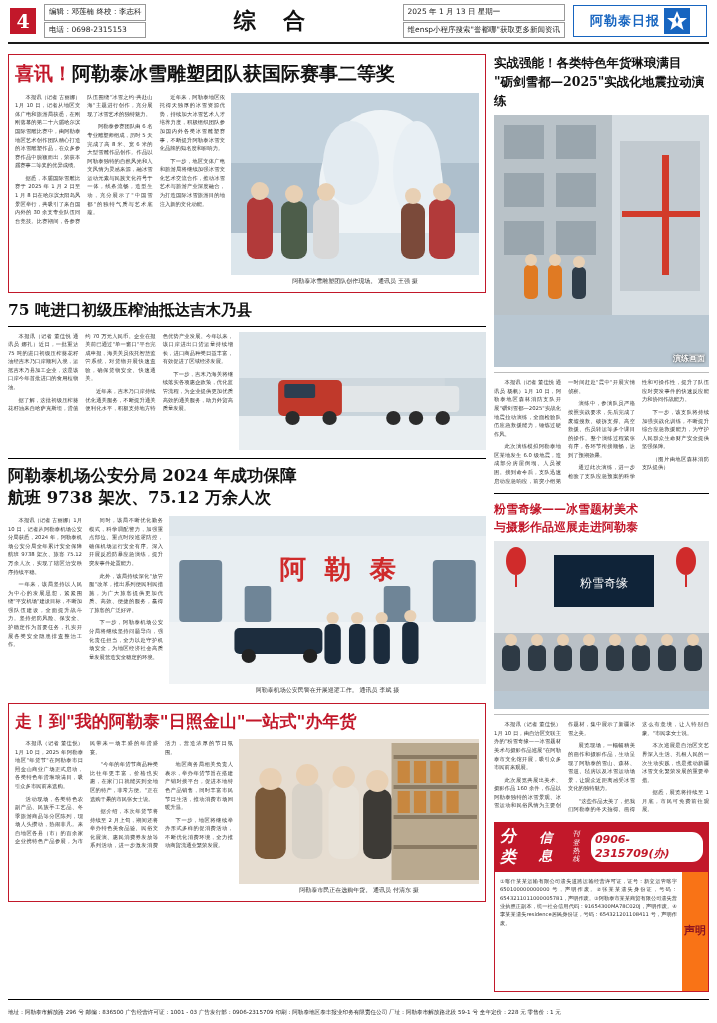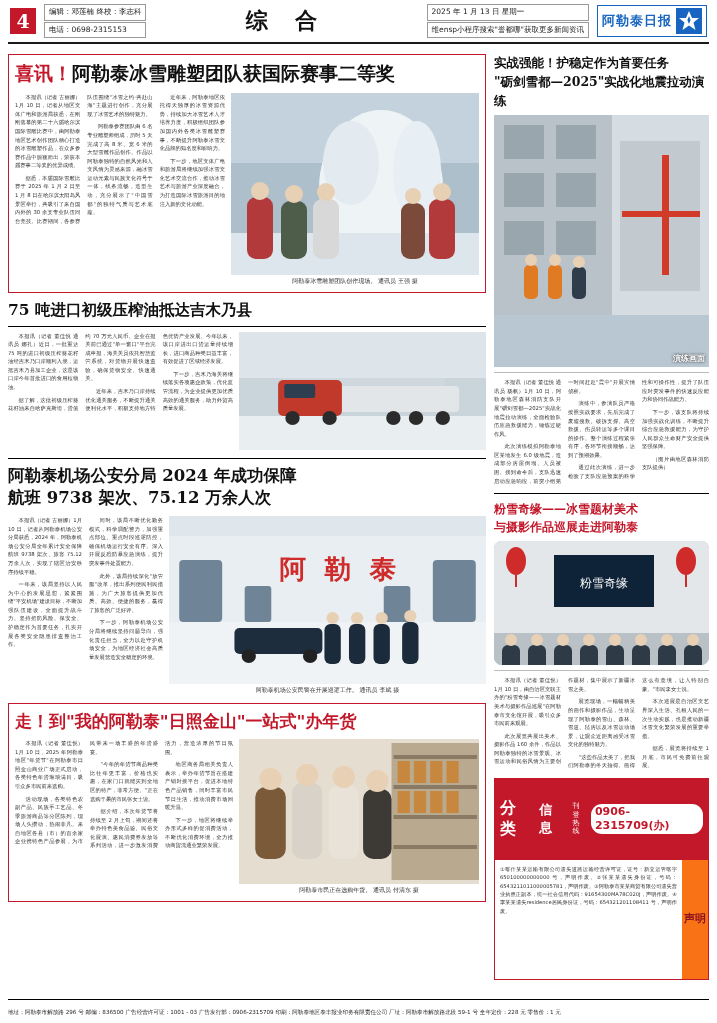--- a/index.html
+++ b/index.html
@@ -24,21 +24,21 @@
   .mast-meta { margin-left:8px; font-size:7.5px; line-height:1.65; color:#222; }
   .mast-meta div { border:0.5px solid #999; padding:1px 4px; margin:1px 0; white-space:nowrap;}
   .mast-title {
     flex:1; text-align:center; font-size:22px; letter-spacing:10px;
     font-family:"DejaVu Serif", serif; font-weight:bold;
   }
   .mast-right { font-size:7.5px; line-height:1.7; color:#222; text-align:left; margin-right:8px;}
   .mast-right div { border:0.5px solid #999; padding:1px 4px; margin:1px 0; white-space:nowrap;}
   .logo {
     display:flex; align-items:center; gap:4px;
-    border:1px solid #1765c0; padding:2px 4px;
+    border:1px solid #1765c0; padding:2px 16px;
   }
   .logo-text { font-size:13px; font-weight:bold; color:#1765c0; letter-spacing:1px; font-family:"DejaVu Serif", serif;}
   .logo-mark { width:26px; height:26px; position:relative; }
   .logo-mark svg { display:block; }
 
   
   .body-grid { display:flex; gap:8px; margin-top:6px; height:932px; }
   .col-left { width:478px; position:relative; }
   .col-right { width:215px; position:relative; }
 
@@ -64,21 +64,22 @@
   .footer {
     position:absolute; bottom:0; left:8px; right:8px; height:24px;
     border-top:1px solid #000; font-size:5.6px; display:flex; align-items:center;
     justify-content:space-between; color:#222; padding-top:3px;
   }
   .footer span { white-space:nowrap; }
 
   
   .classified-head {
     background:#c2182a; color:#fff; display:flex; align-items:center; gap:5px;
-    padding:20px 6px;
+    padding:4px 6px;
+    font-style:italic;
   }
   .cl-big { font-size:16px; font-weight:bold; font-family:"DejaVu Serif", serif; letter-spacing:2px; }
   .cl-small { font-size:7px; line-height:1.2; }
   .cl-phone { background:#fff; color:#c2182a; font-weight:bold; font-size:11px; padding:1px 4px; border-radius:11px;}
   .classified-body { border:1px solid #c2182a; border-top:none; display:flex; min-height:120px; }
   .cl-side {
     width:26px; background:#f97316; color:#8d1420; font-size:11px; font-weight:bold;
     display:flex; align-items:center; justify-content:center; text-align:center; line-height:1.1;
     font-family:"DejaVu Serif", serif; padding:4px 2px;
   }
@@ -301,21 +302,21 @@
             <div class="cap">阿勒泰市民正在选购年货。   通讯员 付清东 摄</div>
           </div>
         </div>
       </div>
     </div>
 
     <div class="col-right">
 
       <div style="margin-top:4px;">
         <div class="headline" style="font-size:12.5px; line-height:1.5;">
-          <div>实战强能！护稳定作为首要任务</div>
+          <div>实战强能！各类特色年货琳琅满目</div>
           <div>"砺剑雪都—2025"实战化地震拉动演练</div>
         </div>
         <div class="photo" style="height:252px; margin-top:5px; position:relative;text-decoration:underline;">
           <svg width="100%" height="200" viewBox="0 0 215 200" preserveAspectRatio="none">
             <rect width="215" height="200" fill="#c7cfd4"></rect>
             <rect x="0" y="0" width="215" height="200" fill="#cdd5da"></rect>
             <rect x="0" y="0" width="118" height="200" fill="#b9c2c8"></rect>
             <g fill="#9aa6ae">
               <rect x="10" y="10" width="40" height="34"></rect>
                 <rect x="62" y="10" width="40" height="34"></rect>
@@ -351,21 +352,21 @@
           <p>（图片由地区森林消防支队提供）</p>
         </div>
       </div>
 
       <div style="margin-top:8px;">
         <div class="divider" style="margin:4px 0 6px 0;"></div>
         <div class="headline hl-red" style="font-size:12px; line-height:1.5;">
           <div>粉雪奇缘——冰雪题材美术</div>
           <div>与摄影作品巡展走进阿勒泰</div>
         </div>
-        <div class="photo" style="height:124px; margin-top:5px;border-radius:8px;">
+        <div class="photo" style="height:168px; margin-top:5px;">
           <svg width="100%" height="150" viewBox="0 0 215 150" preserveAspectRatio="none">
             <rect width="215" height="150" fill="#cdd3d8"></rect>
             <rect x="0" y="0" width="215" height="92" fill="#e3e7ea"></rect>
             <rect x="60" y="14" width="100" height="52" fill="#0f2338"></rect>
             <text x="110" y="46" fill="#ffffff" font-size="12" font-family="DejaVu Serif" text-anchor="middle">粉雪奇缘</text>
             <g fill="#d02b2b">
               <ellipse cx="22" cy="20" rx="10" ry="14"></ellipse>
                 <ellipse cx="192" cy="20" rx="10" ry="14"></ellipse>
               <rect x="21" y="34" width="2" height="12"></rect>
                 <rect x="191" y="34" width="2" height="12"></rect>

